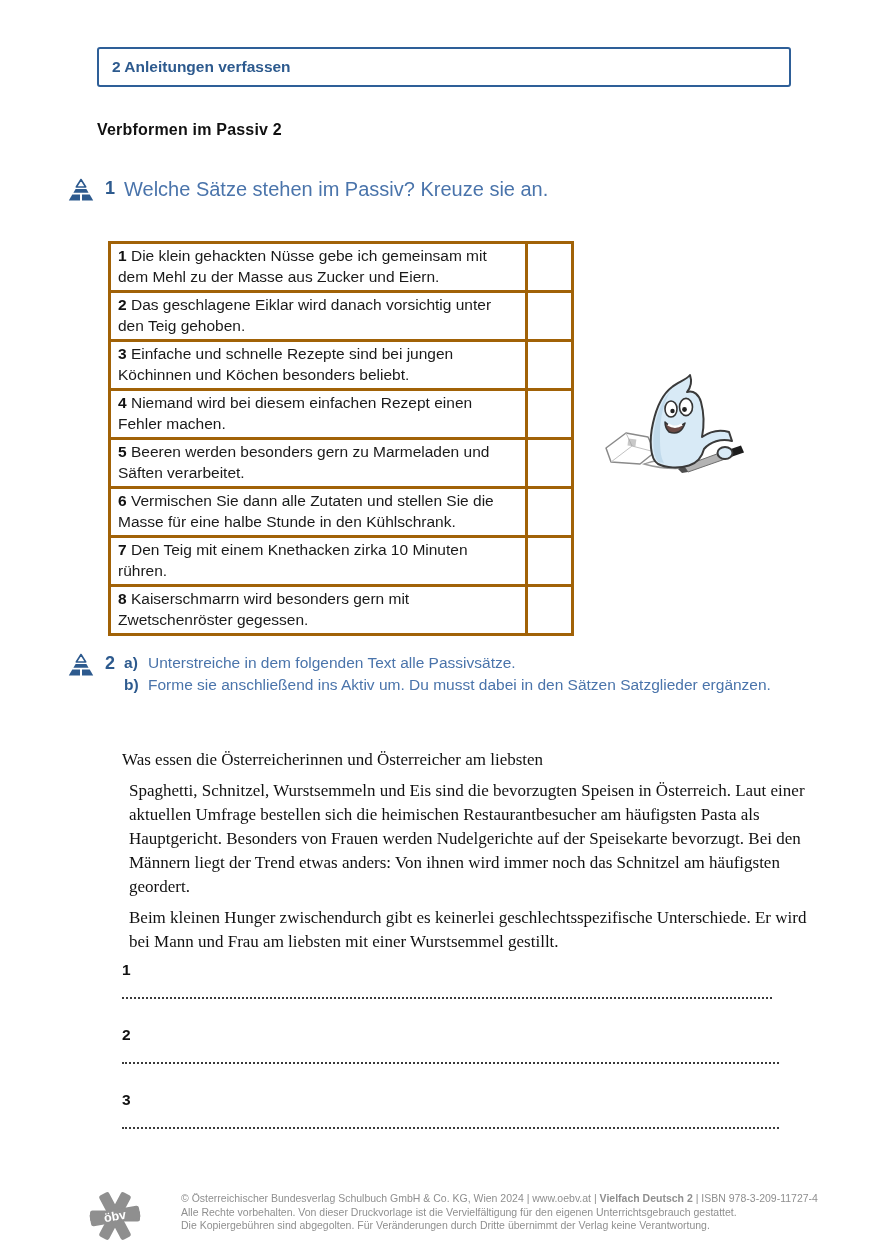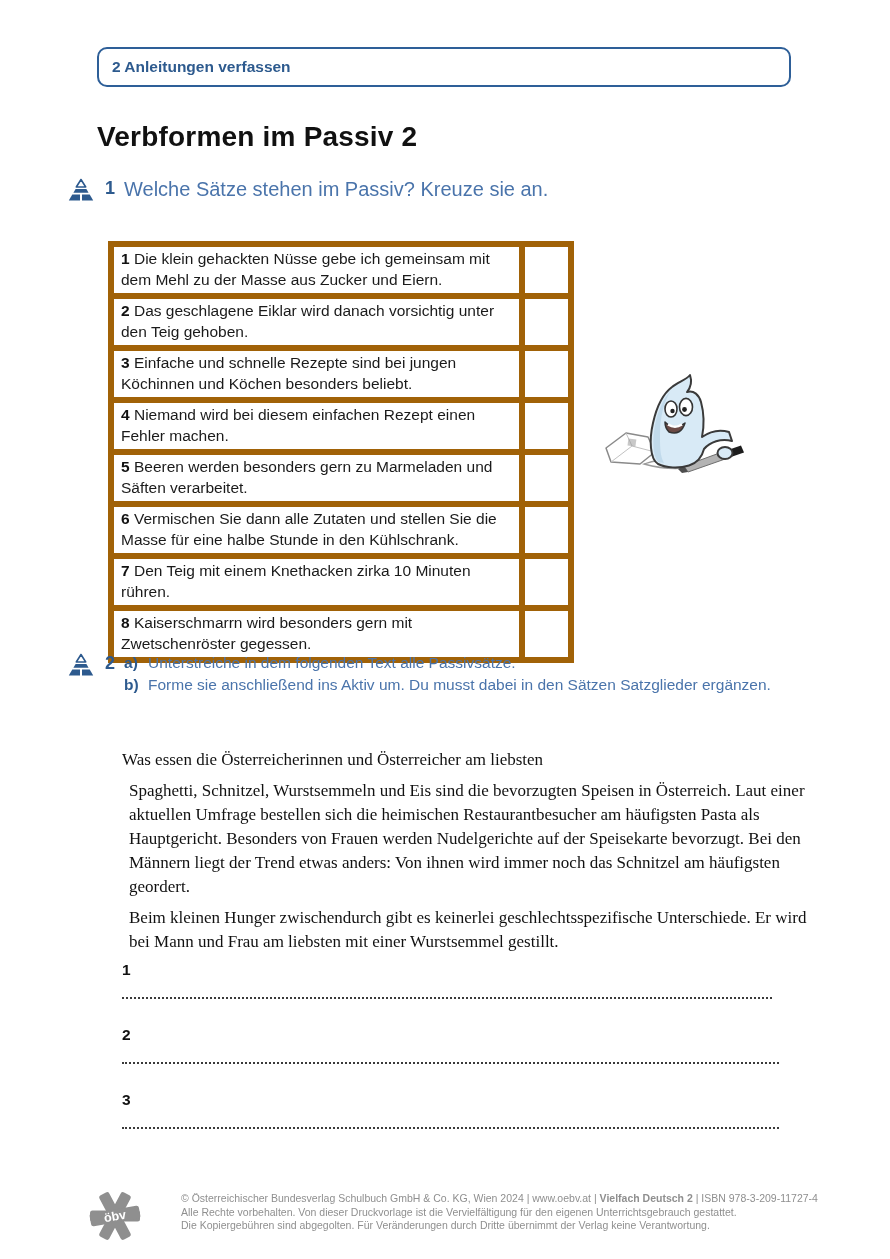--- a/index.html
+++ b/index.html
@@ -4,47 +4,47 @@
 <style>
   html,body{margin:0;padding:0;background:#e8e8e8;}
   #page{
     position:relative;width:890px;height:1259px;background:#ffffff;
     margin:0 auto;overflow:hidden;
     font-family:"Liberation Sans",sans-serif;color:#1a1a1a;
   }
   
   .chapter-box{
     position:absolute;left:97px;top:47px;width:694px;height:40px;
-    border:2.5px solid #2e5f98;border-radius:10px;box-sizing:border-box;
+    border:2.5px solid #2e5f98;border-radius:3px;box-sizing:border-box;
     display:flex;align-items:center;
   }
   .chapter-box span{
     margin-left:13px;font-size:15.5px;font-weight:bold;color:#2d5a8e;
   }
   
   .ws-title{
     position:absolute;left:97px;top:121px;
-    font-size:28px;font-weight:bold;color:#111;letter-spacing:0.2px;
+    font-size:16px;font-weight:bold;color:#111;letter-spacing:0.2px;
   }
   
   .task-head{position:absolute;display:flex;align-items:flex-start;gap:9px;}
   .task-head .task-icon{flex:none;margin-top:1px;}
   .task-num{flex:none;font-size:18px;font-weight:bold;color:#2d5a8e;line-height:22px;}
   .task-instruction{font-size:20px;color:#4a74ab;line-height:22px;padding-top:1px;}
   .task2-lines{display:flex;flex-direction:column;}
   .task2-line{display:flex;font-size:15.5px;line-height:21.5px;}
   .task2-label{flex:none;width:24px;font-weight:bold;color:#2d5a8e;}
   .task2-text{flex:1;color:#4a74ab;}
   
   table.sentence-table{
     position:absolute;left:108px;top:241px;width:466px;
     border-collapse:collapse;border:1.5px solid #3b3b3b;
   }
   table.sentence-table td{
-    border:6px solid #a16207;vertical-align:top;
+    border:3px solid #a16207;vertical-align:top;
     font-size:15.5px;line-height:20.5px;
   }
   td.sentence-cell{padding:2px 10px 3px 7px;}
   td.sentence-cell b{color:#111;}
   td.check-cell{width:41px;}
   
   .mascot{position:absolute;left:598px;top:372px;}
   
   .passage{
     position:absolute;left:122px;top:748px;width:716px;

